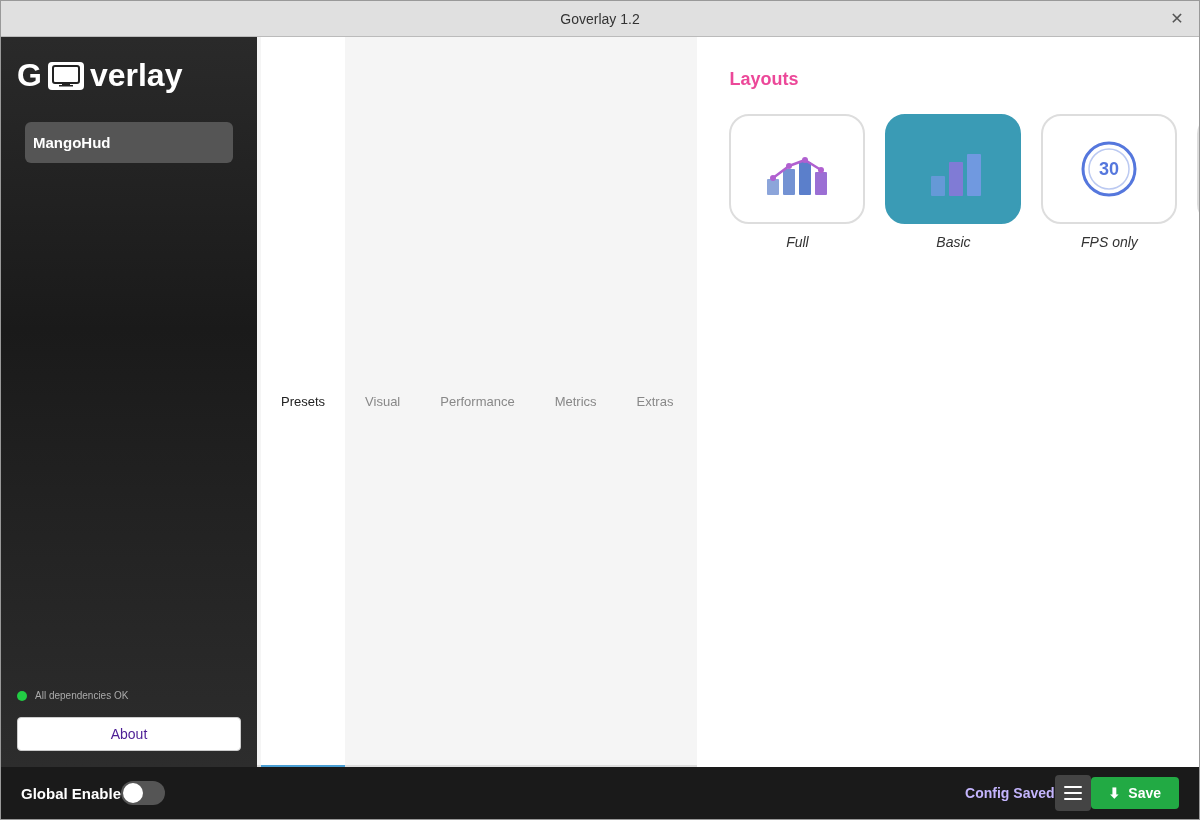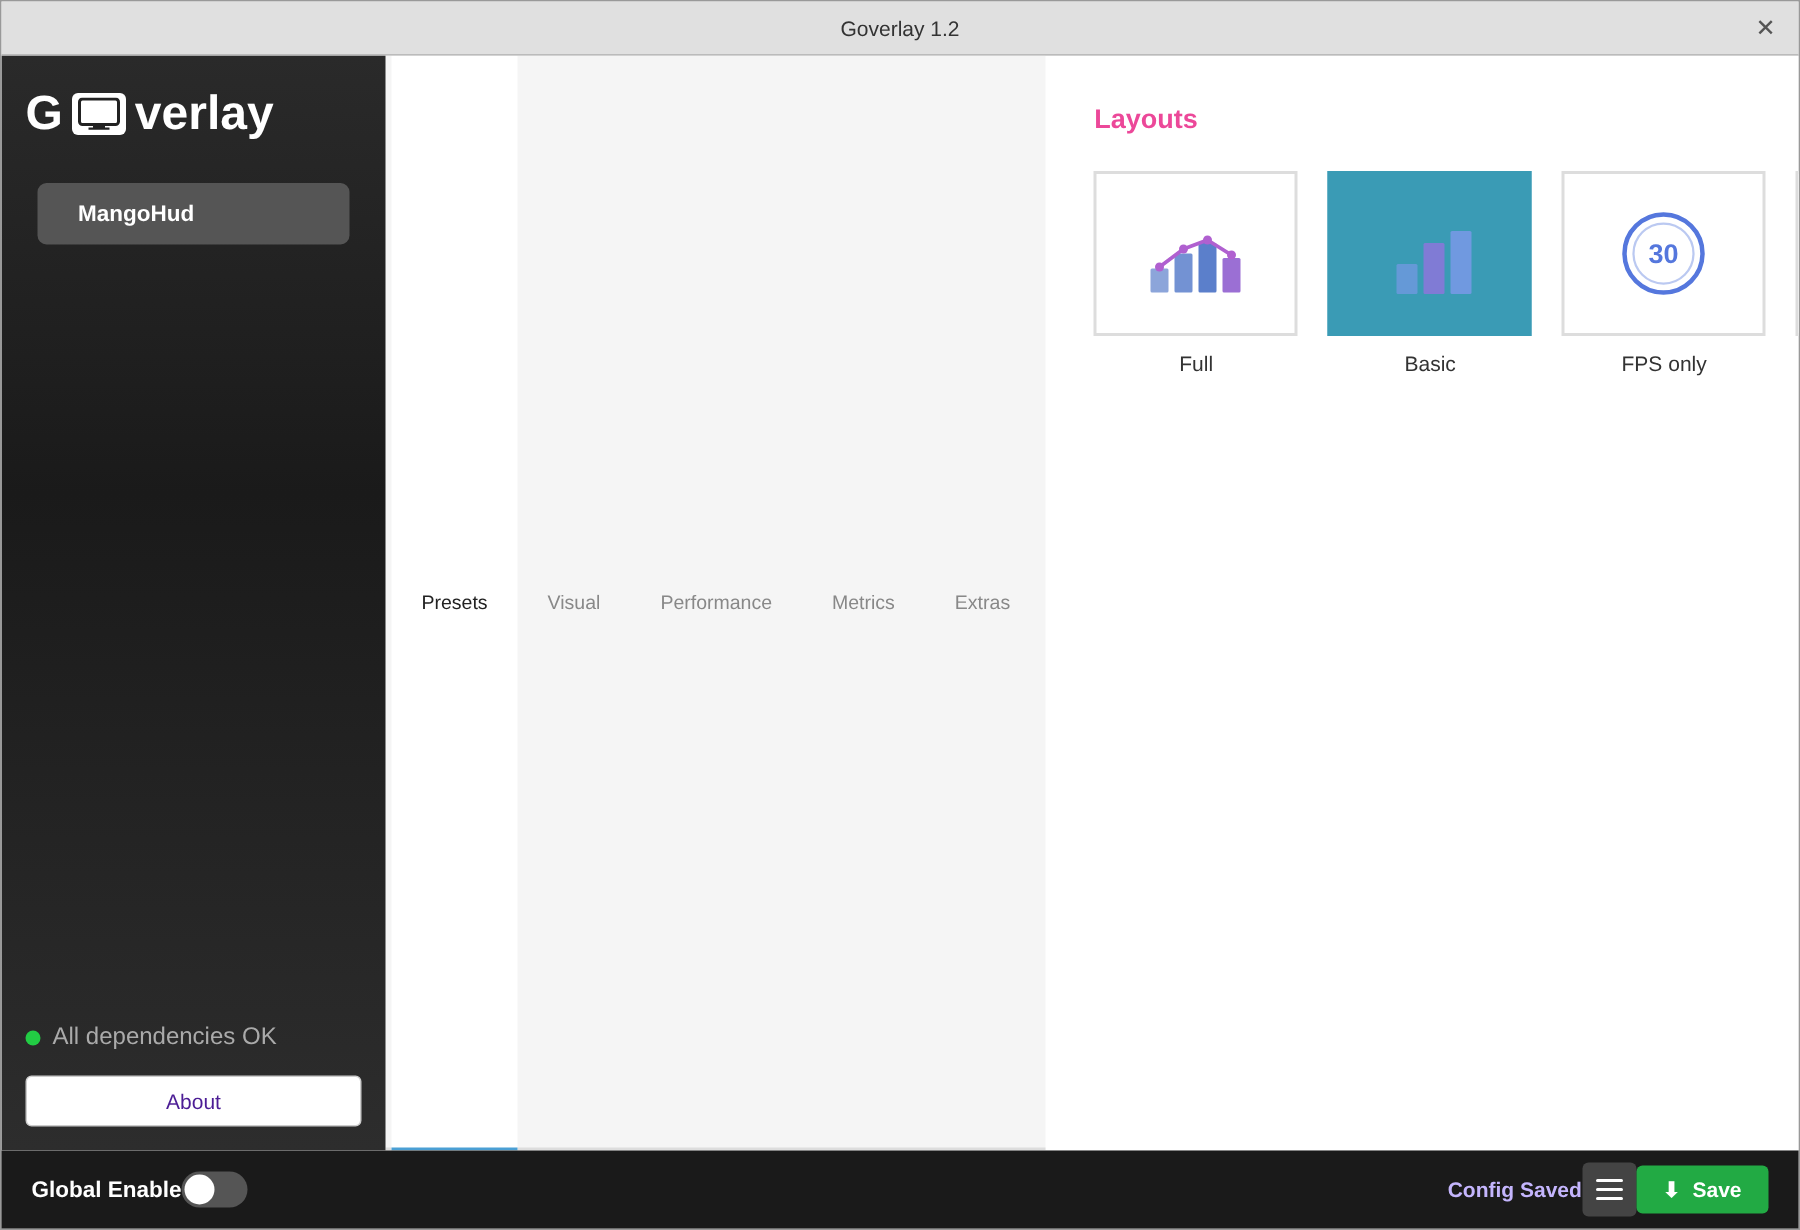--- a/index.html
+++ b/index.html
@@ -92,21 +92,21 @@
 
     .logo-icon svg {
       width: 28px;
       height: 22px;
     }
 
     .mangohud-item {
       width: calc(100% - 24px);
       background: #555;
       border-radius: 6px;
-      padding: 12px 27px;
+      padding: 12px 8px;
       color: white;
       font-weight: 600;
       font-size: 15px;
       cursor: pointer;
       margin: 0 12px;
     }
 
     .sidebar-spacer { flex: 1; }
 
     .dependencies-row {
@@ -120,21 +120,21 @@
     .dep-dot {
       width: 10px;
       height: 10px;
       border-radius: 50%;
       background: #22cc44;
       flex-shrink: 0;
     }
 
     .dep-text {
       color: #aaa;
-      font-size: 16px;
+      font-size: 10px;
     }
 
     .about-btn {
       margin: 8px 16px 16px;
       width: calc(100% - 32px);
       padding: 8px;
       background: white;
       border: 1px solid #ccc;
       border-radius: 4px;
       font-size: 14px;
@@ -205,37 +205,38 @@
       flex-direction: column;
       align-items: center;
       gap: 10px;
       cursor: pointer;
     }
 
     .layout-card {
       width: 136px;
       height: 110px;
       border: 2px solid #ddd;
-      border-radius: 0;
+      border-radius: 20px;
       display: flex;
       align-items: center;
       justify-content: center;
       background: white;
       transition: border-color 0.2s;
     }
 
     .layout-card.selected {
       background: #3a9bb5;
       border-color: #3a9bb5;
     }
 
     .layout-label {
       font-size: 14px;
       color: #333;
       text-align: left;
+      font-style: italic;
     }
 
     
     .bottom-bar {
       height: 52px;
       background: #1a1a1a;
       display: flex;
       align-items: center;
       padding: 0 20px;
     }

